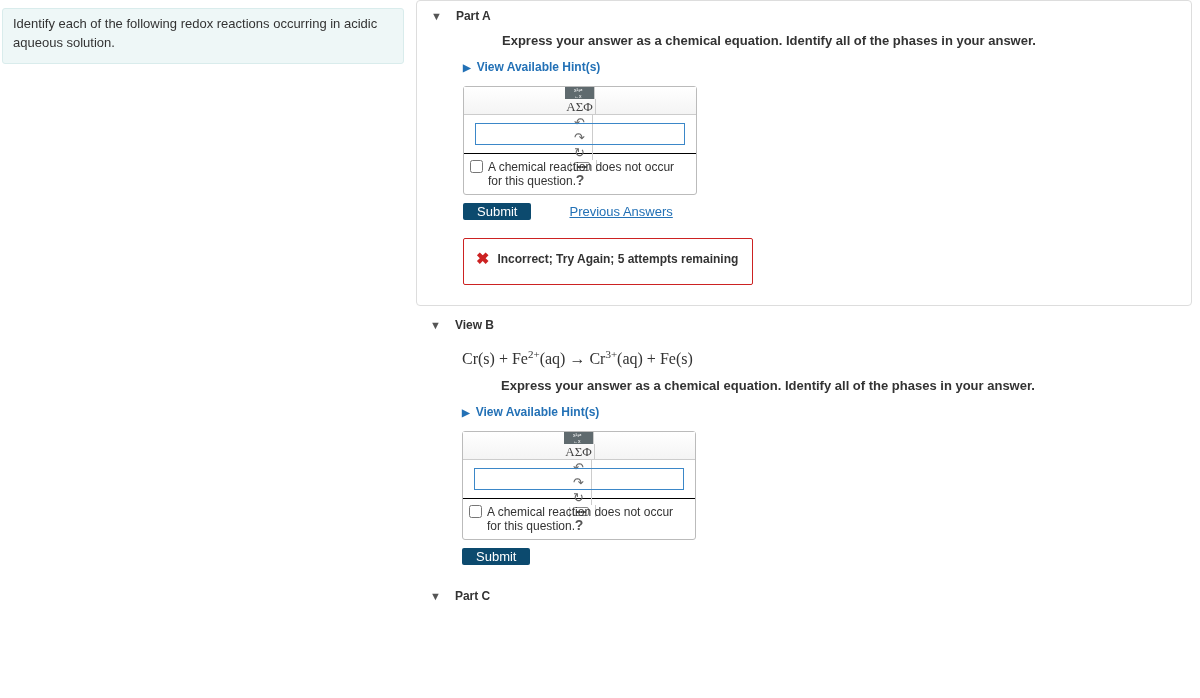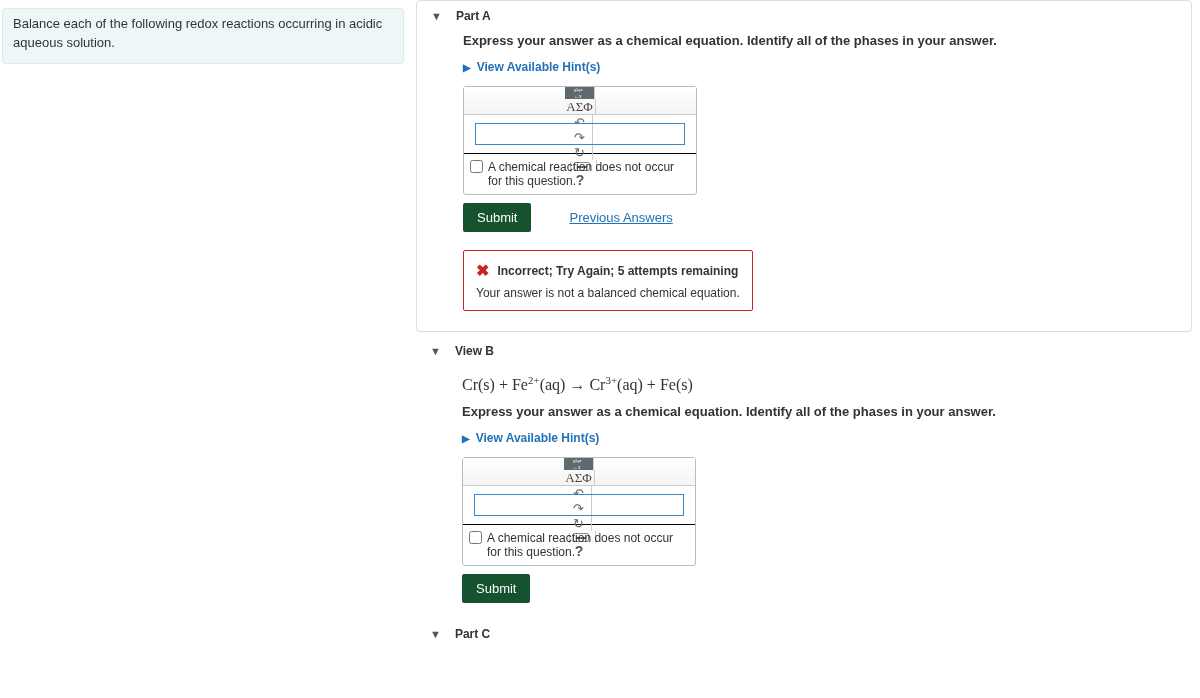--- a/index.html
+++ b/index.html
@@ -16,21 +16,21 @@
 
   .part-header { display: flex; align-items: center; padding: 8px 4px 8px 14px; cursor: pointer; }
   .part-header .caret { font-size: 11px; color: #555; margin-right: 14px; }
   .part-header .title { font-weight: bold; font-size: 12px; }
 
   .part-body { padding: 2px 30px 16px 46px; }
 
   .equation { font-family: "Times New Roman", serif; font-size: 16px; margin: 6px 0 10px 0; }
   .equation sup { font-size: 11px; vertical-align: super; }
 
-  .instruct { font-weight: bold; font-size: 13px; margin-bottom: 12px; }
+  .instruct { font-weight: bold; font-size: 13px; margin-bottom: 12px; margin-left: 39px; }
 
   .hints-link { display: flex; align-items: center; color: #2371b6; font-weight: bold; font-size: 12px; margin-bottom: 12px; cursor: pointer; }
   .hints-link .tri { font-size: 10px; margin-right: 6px; }
 
   .answer-box { border: 1px solid #bbb; border-radius: 3px; width: 234px; margin-bottom: 8px; }
   .toolbar { display: flex; align-items: center; border-bottom: 1px solid #ccc; height: 28px; background: linear-gradient(#fff,#f4f4f4); flex-direction: column; }
   .tb-btn { height: 100%; display: flex; align-items: center; justify-content: center; border-right: 1px solid #ccc; cursor: pointer; }
   .tb-eq { width: 30px; background: #5f6a6e; color: #fff; font-size: 10px; }
   .tb-greek { width: 32px; font-family: serif; font-size: 13px; color: #444; }
   .tb-icon { width: 26px; font-size: 13px; color: #666; }
@@ -39,35 +39,35 @@
   .tb-q { width: 26px; font-weight: bold; color: #555; border-right: none; font-size: 14px; }
   .tb-pipe { color:#aaa; font-size:11px; padding-right:2px; }
 
   .input-area { height: 38px; display: flex; align-items: center; justify-content: center; }
   .inner-input { border: 1px solid #3b87c8; width: 210px; height: 22px; }
 
   .no-occur { display: flex; align-items: flex-start; padding: 6px 6px 6px 6px; border-top: 1px solid #000000; font-size: 12px; }
   .no-occur input { margin-right: 5px; }
 
   .btn-row { display: flex; align-items: center; gap: 12px; margin-top: 6px; }
-  .submit-btn { background: #14532d; color: #fff; border: none; padding: 7px 14px; font-size: 13px; cursor: pointer; border-radius: 2px; }
+  .submit-btn { background: #0c4a6e; color: #fff; border: none; padding: 1px 14px; font-size: 13px; cursor: pointer; border-radius: 2px; }
   .prev-link { color: #2371b6; text-decoration: underline; font-size: 13px; cursor: pointer; padding-left: 26px; }
 
   .feedback-box { border: 1px solid #c22; background: #fff; margin-top: 18px; width: 290px; padding: 10px 12px; font-size: 12px; border-radius:2px; }
   .feedback-box .head { font-weight: bold; display: flex; align-items: center; color: #333; margin-bottom: 6px; }
   .feedback-box .x { color: #c22; font-size: 16px; margin-right: 8px; font-weight: bold; }
 
 </style>
 </head>
 <body>
 
 <div class="page">
   <div class="left-col">
     <div class="intro-box">
-      <span>Balance each of the following redox reactions occurring in acidic aqueous solution.</span>
+      <span>Identify each of the following redox reactions occurring in acidic aqueous solution.</span>
     </div>
   </div>
 
   <div class="right-col">
 
     <div class="part-border">
 
     <div class="part-header">
       <span class="caret">▼</span>
       <span class="title">Part A</span>
@@ -110,21 +110,20 @@
       <div class="btn-row">
         <button class="submit-btn">Submit</button>
         <span class="prev-link">Previous Answers</span>
       </div>
 
       <div class="feedback-box">
         <div class="head">
           <span class="x">✖</span>
           <span>Incorrect; Try Again; 5 attempts remaining</span>
         </div>
-        <div>Your answer is not a balanced chemical equation.</div>
       </div>
     </div>
     </div>
 
     <div class="part-header">
       <span class="caret">▼</span>
       <span class="title">View B</span>
     </div>
     <div class="part-body">
       <div class="equation">Cr(s) + Fe<sup>2+</sup>(aq) → Cr<sup>3+</sup>(aq) + Fe(s)</div>

